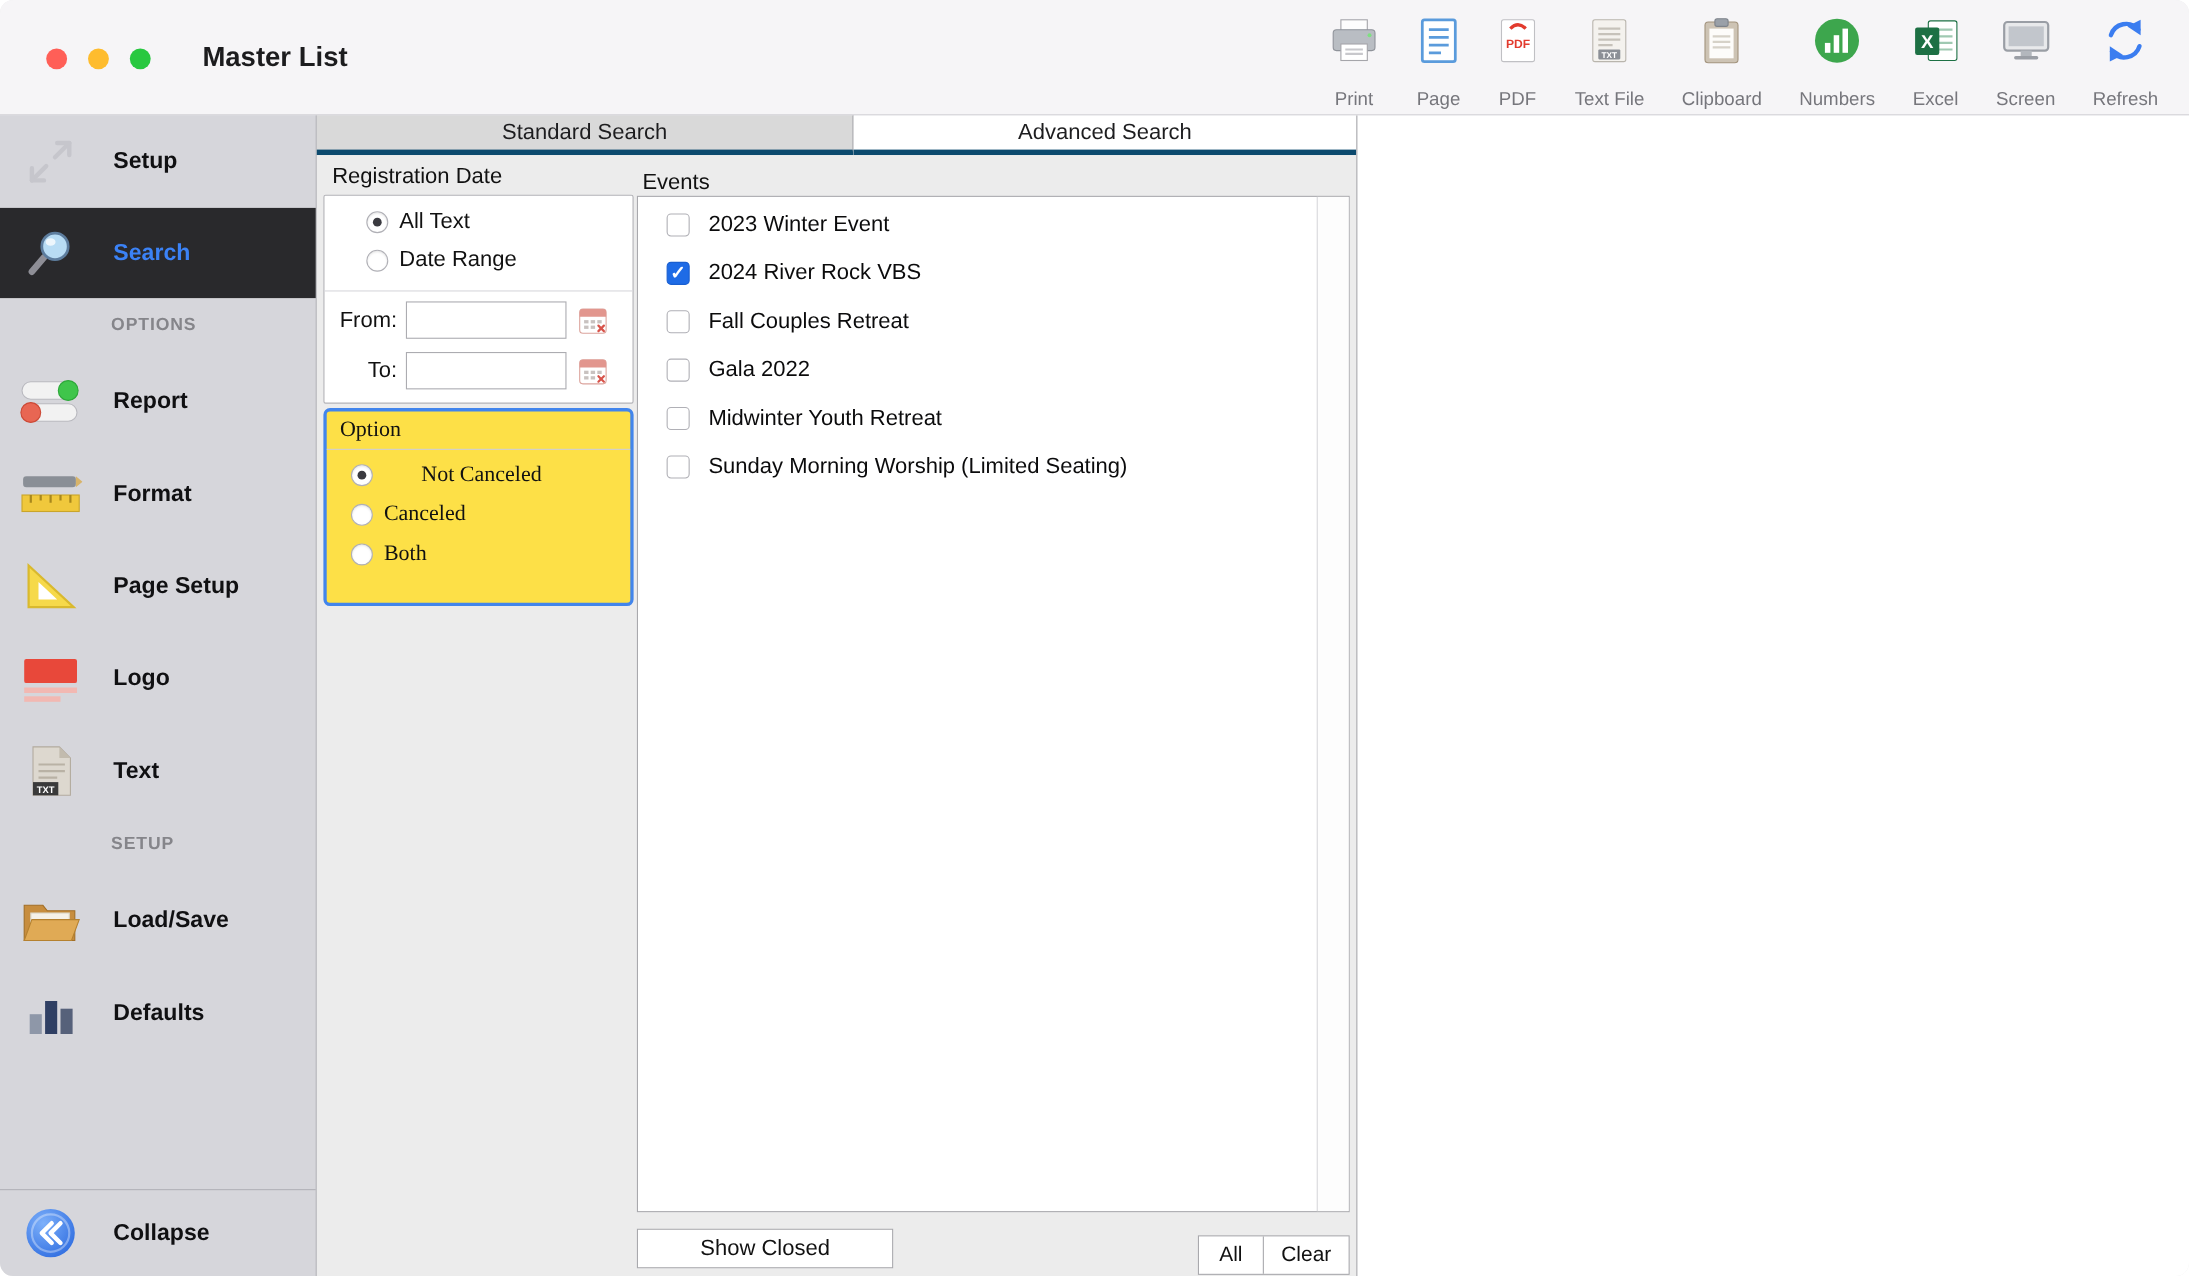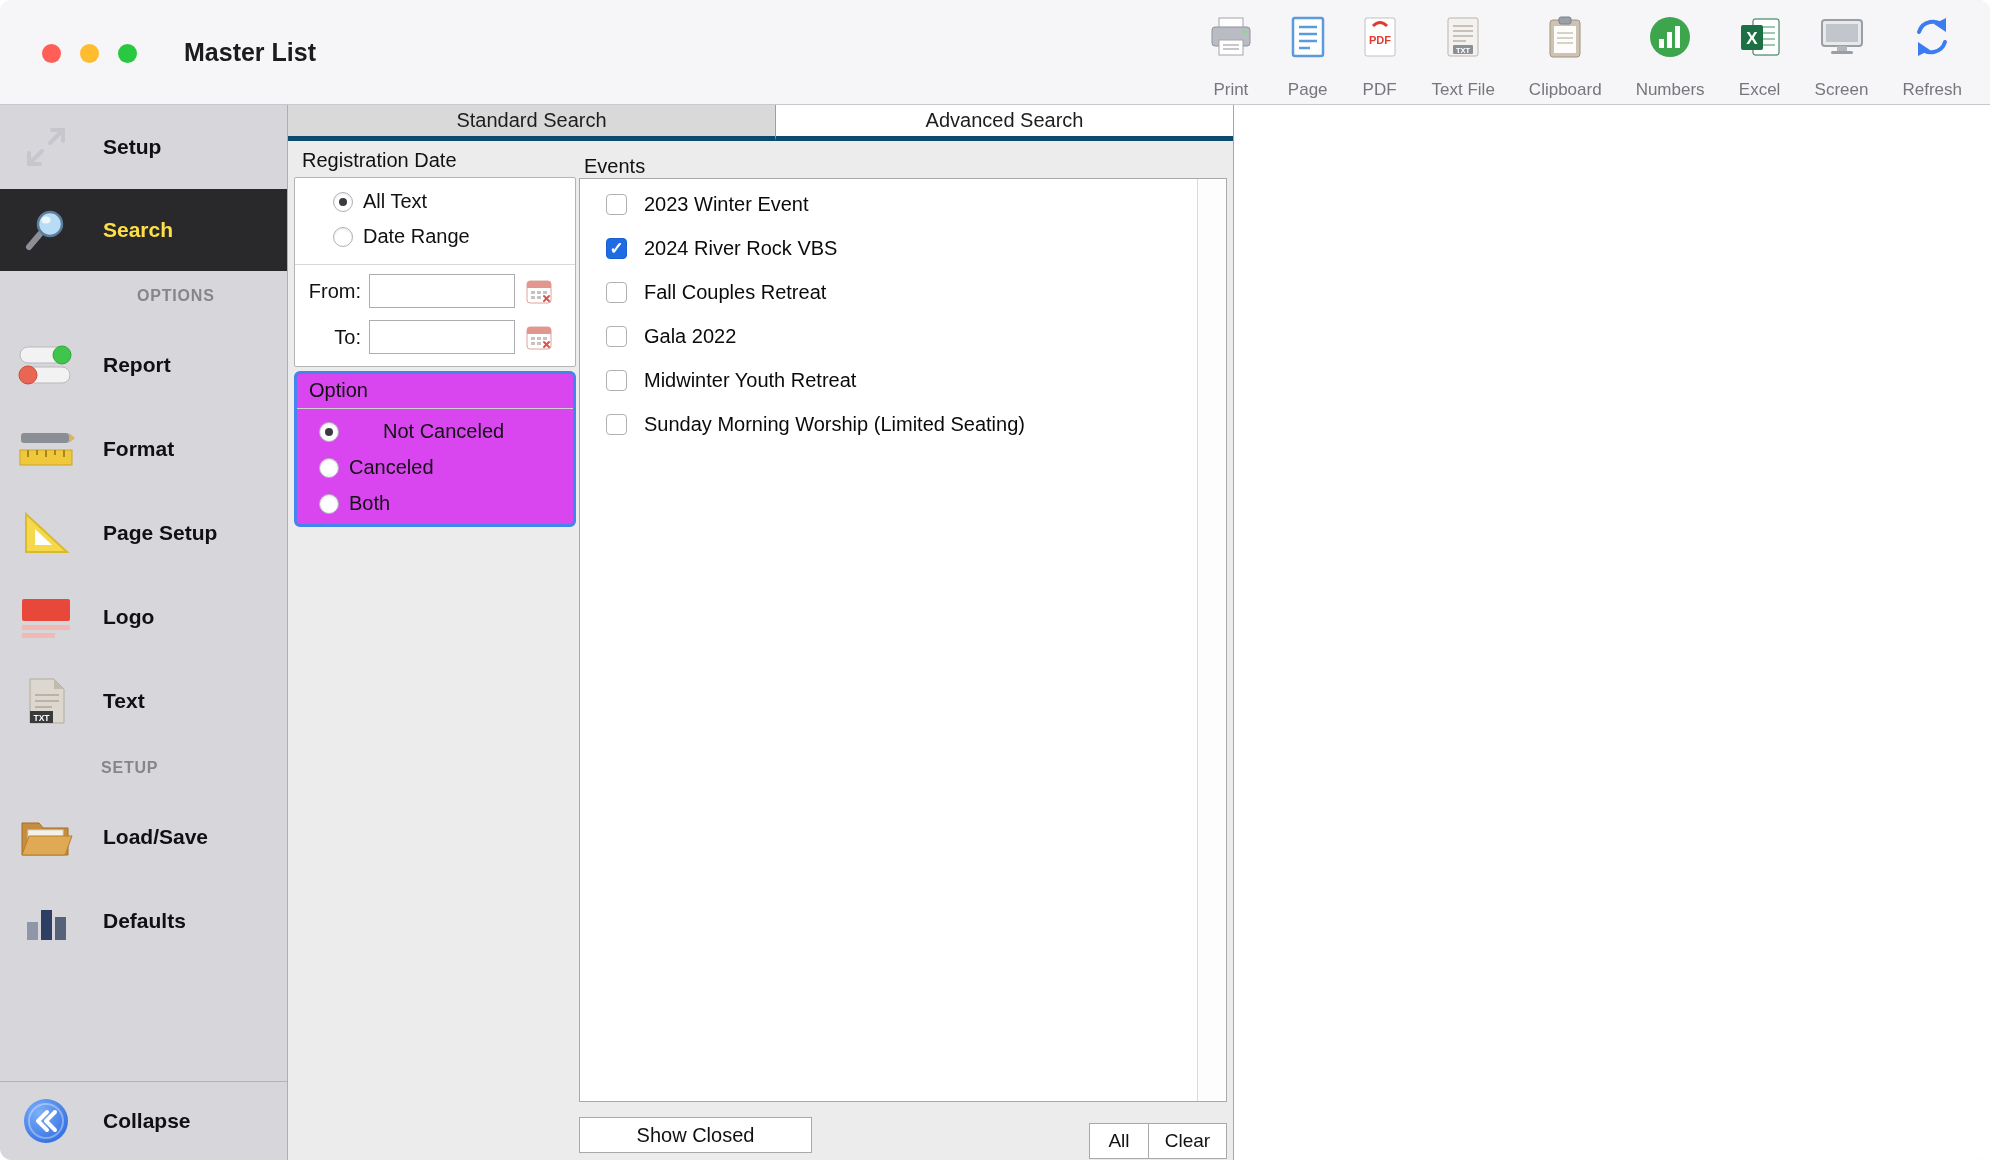--- a/index.html
+++ b/index.html
@@ -16,21 +16,21 @@
   .tb { display:flex; flex-direction:column; align-items:center; gap:19px; background:none; border:none; font-family:inherit; cursor:default; }
   .tb-icon { height:48px; display:flex; align-items:center; justify-content:center; }
   .tb-label { font-size:17px; color:#76767c; white-space:nowrap; }
 
   
   .sidebar { position:absolute; left:0; top:105px; bottom:0; width:288px; background:#d6d6db; border-right:1px solid #aeaeb3; }
   .sb-row { position:absolute; left:0; width:100%; height:84px; cursor:default; }
   .sb-icon { position:absolute; left:14px; top:50%; transform:translateY(-50%); width:64px; display:flex; justify-content:center; }
   .sb-label { position:absolute; left:103px; top:50%; transform:translateY(-50%); font-size:21px; font-weight:bold; color:#101012; white-space:nowrap; }
   .sb-row.selected { background:#29292c; }
-  .sb-row.selected .sb-label { color:#fde047; }
+  .sb-row.selected .sb-label { color:#3b82f6; }
   .sb-header { position:absolute; left:101px; font-size:16px; font-weight:bold; color:#85858a; letter-spacing:0.8px; }
   .sb-row.collapse { border-top:1px solid #b2b2b7; }
 
   
   .main { position:absolute; left:288px; top:105px; right:0; bottom:0; }
   .tabbar { position:absolute; left:0; top:0; width:945px; height:36px; display:flex; }
   .tab { display:flex; align-items:center; justify-content:center; font-size:20px; color:#1d1d1f; border-bottom:5px solid #0c4a6e; cursor:default; }
   .tab.standard { width:488px; background:#d9d9d9; border-right:1px solid #9e9ea3; }
   .tab.advanced { flex:1; background:#ffffff; }
   .panel { position:absolute; left:0; top:36px; width:945px; bottom:0; background:#ececec; }
@@ -48,21 +48,21 @@
   .reg-box { position:absolute; left:6px; top:36px; width:282px; height:190px; background:#fff; border:1px solid #b3b3b8; border-radius:2px; }
   .rg-radio { position:absolute; left:38px; display:flex; align-items:center; gap:10px; font-size:20px; color:#111; }
   .rg-radio.r1 { top:12px; } .rg-radio.r2 { top:47px; }
   .rg-div { position:absolute; left:0; right:0; top:86px; border-top:1px solid #d8d8dc; }
   .date-row { position:absolute; left:0; right:0; height:34px; display:flex; align-items:center; }
   .date-row.from { top:96px; } .date-row.to { top:142px; }
   .date-label { width:66px; text-align:right; font-size:20px; color:#111; }
   .date-input { margin-left:8px; width:146px; height:34px; border:1px solid #acacb1; background:#fff; font-size:18px; padding:0 6px; font-family:inherit; }
   .cal { margin-left:10px; display:flex; }
 
-  .option-ring { position:absolute; left:6px; top:230px; width:282px; height:156px; border:3px solid #4285ec; border-radius:6px; background:#d946ef; }
+  .option-ring { position:absolute; left:6px; top:230px; width:282px; height:180px; border:3px solid #4285ec; border-radius:6px; background:#fde047;font-family:Liberation Serif, serif; }
   .option-title { position:absolute; left:12px; top:5px; font-size:20px; color:#111; }
   .option-div { position:absolute; left:0; right:0; top:34px; border-top:1px solid #cfcfd4; }
   .op-radio { position:absolute; left:22px; display:flex; align-items:center; gap:10px; font-size:20px; color:#111; }
   .op-radio.o1 { top:46px;gap:44px; } .op-radio.o2 { top:82px; } .op-radio.o3 { top:118px; }
 
   .events-title { left:296px; top:14px; }
   .events-list { position:absolute; left:291px; top:37px; width:648px; height:924px; background:#fff; border:1px solid #a9a9ad; }
   .ev-rows { position:absolute; left:0; top:0; right:30px; bottom:0; }
   .ev-row { position:absolute; left:0; right:0; height:44px; display:flex; align-items:center; padding-left:26px; gap:17px; }
   .ev-row:nth-child(1){top:3px;} .ev-row:nth-child(2){top:47px;} .ev-row:nth-child(3){top:91px;}
@@ -223,21 +223,21 @@
       <span class="sb-icon">
         <svg width="46" height="46" viewBox="0 0 46 46">
             <line x1="17" y1="27" x2="6" y2="40" stroke="#8e8e96" stroke-width="6" stroke-linecap="round"></line>
             <circle cx="27" cy="17" r="12" fill="#b8dcf4" stroke="#5d7d9e" stroke-width="2.5"></circle>
             <ellipse cx="23" cy="13" rx="4.5" ry="3.5" fill="#ffffff" opacity="0.75"></ellipse>
           </svg>
       </span>
       <span class="sb-label">Search</span>
     </div>
 
-    <div class="sb-header" style="top:182px;margin-left:36px;">OPTIONS</div>
+    <div class="sb-header" style="top:182px;">OPTIONS</div>
 
     <div class="sb-row" style="top:218px;">
       <span class="sb-icon">
         <svg width="58" height="46" viewBox="0 0 58 46">
             <rect x="3" y="5" width="50" height="16" rx="8" fill="#f2f2f2" stroke="#b9b9bf"></rect>
             <circle cx="45" cy="13" r="9" fill="#3fc54b" stroke="#2ea83a"></circle>
             <rect x="3" y="25" width="50" height="16" rx="8" fill="#f2f2f2" stroke="#b9b9bf"></rect>
             <circle cx="11" cy="33" r="9" fill="#e86653" stroke="#cc4936"></circle>
           </svg>
       </span>

